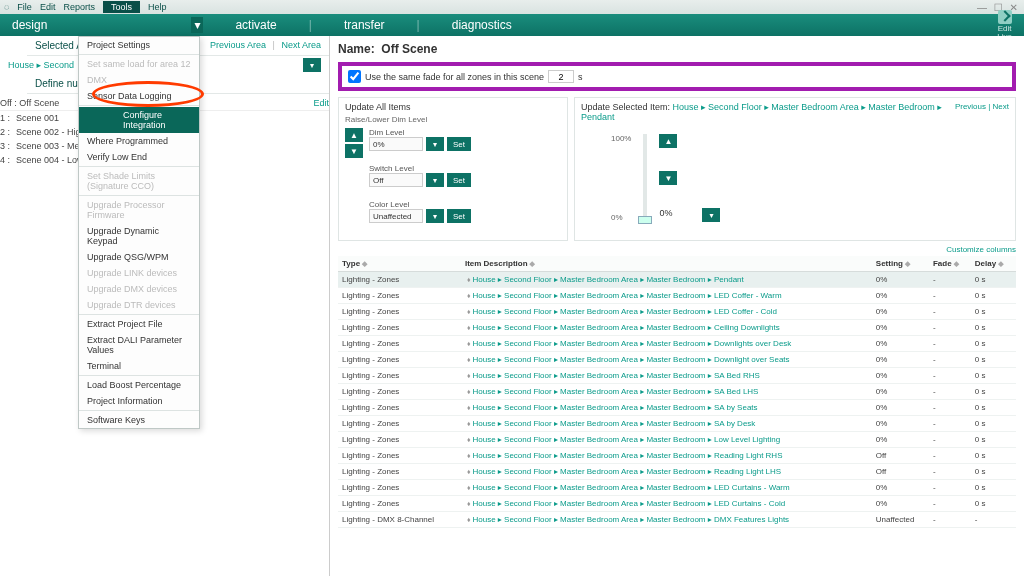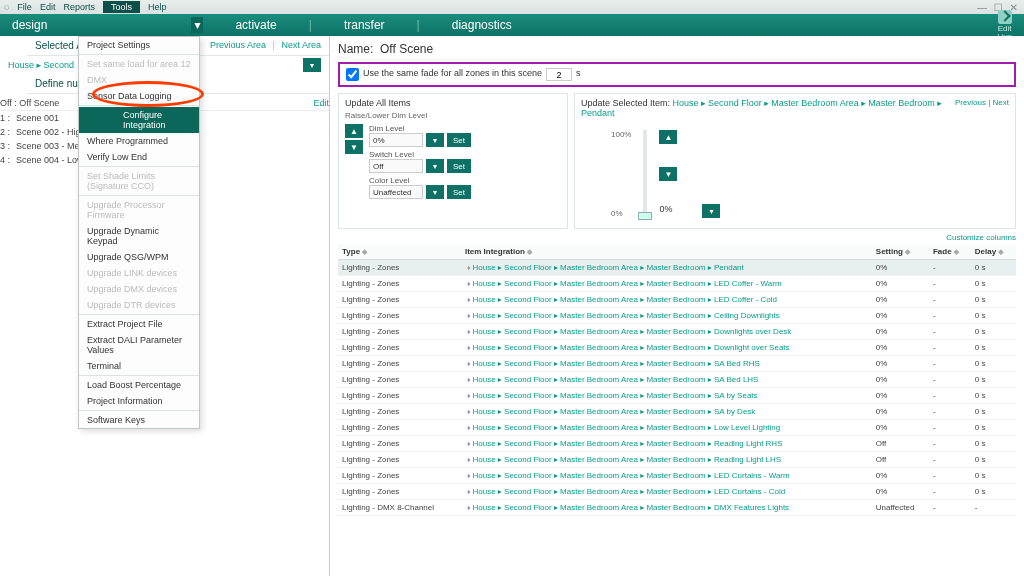--- a/index.html
+++ b/index.html
@@ -32,33 +32,33 @@
   .scenelist .row .edit { margin-left:auto; color:#0a9b8a; }
   
   .menu { position:absolute; top:0; left:78px; width:122px; background:#fdfdfd; border:1px solid #bfc8c6; box-shadow:2px 2px 6px rgba(0,0,0,.15); font-size:9px; color:#333; z-index:50; }
   .menu .mi { padding:3px 8px; }
   .menu .mi.faded { color:#bbb; }
   .menu hr { border:none; border-top:1px solid #dde3e2; margin:1px 0; }
   .menu .mi.hl { background:#0a6759; color:#fff;padding-left:44px; }
   
   .ring { position:absolute; width:112px; height:26px; border:3px solid #ff3b00; border-radius:50%; top:45px; left:92px; z-index:60; pointer-events:none; }
   
-  .main h2 { font-size:12px; font-weight:normal; color:#333; margin-bottom:6px; }
-  .samefade { border:2px solid #a21caf; padding:4px 6px; font-size:9px; display:flex; align-items:flex-start; gap:4px; margin-bottom:6px; }
+  .main h2 { font-size:12px; font-weight:bold; color:#333; margin-bottom:6px; }
+  .samefade { border:4px solid #a21caf; padding:4px 6px; font-size:9px; display:flex; align-items:center; gap:4px; margin-bottom:6px; }
   .samefade input[type=text] { width:26px; height:13px; font-size:9px; border:1px solid #ccc; text-align:center; }
   
   .updrow { display:flex; gap:6px; margin-bottom:4px; }
   .upd { border:1px solid #dfe5e4; flex:1; padding:4px 6px; font-size:9px; }
   .upd .title { color:#333; margin-bottom:3px; }
   .upd .breadcrumb { color:#0a9b8a; }
   .controls { display:flex; gap:6px; align-items:flex-start; }
   .bump { display:flex; flex-direction:column; gap:2px; }
   .btn { width:18px; height:14px; background:#0d7265; color:#fff; display:flex; align-items:center; justify-content:center; font-size:8px; }
   .btn.set { width:24px; font-size:8px; }
-  .lvlrow { display:flex; gap:4px; margin-bottom:3px; }
+  .lvlrow { display:flex; gap:4px; margin-bottom:13px; }
   .lvlrow .lbl { font-size:8px; color:#555; width:48px; }
   .lvlrow .sel { width:54px; height:14px; border:1px solid #ccc; font-size:8px; padding:0 3px; display:flex; align-items:center; background:#fafafa; }
   .slider { width:180px; height:100px; display:flex; gap:12px; align-items:center; }
   .slider .track { width:4px; height:88px; background:#e2e8e7; position:relative; }
   .slider .track .thumb { position:absolute; bottom:-2px; left:-5px; width:14px; height:8px; background:#cfe; border:1px solid #8ab; }
   .slider .side { display:flex; flex-direction:column; justify-content:space-between; height:88px; font-size:8px; color:#666; }
   .customize { text-align:right; font-size:8px; color:#0a9b8a; margin:4px 0 2px; }
   
   table { width:100%; border-collapse:collapse; font-size:8px; }
   thead th { text-align:left; font-weight:600; color:#333; border-bottom:1px solid #d6dcdb; padding:3px 4px; background:#fafcfb; }
@@ -261,21 +261,21 @@
         </div>
       </div>
     </div>
 
     <div class="customize">Customize columns</div>
 
     <table>
       <thead>
           <tr>
         <th><span>Type</span><span class="sort">◆</span></th>
-        <th><span>Item Integration</span><span class="sort">◆</span></th>
+        <th><span>Item Description</span><span class="sort">◆</span></th>
         <th><span>Setting</span><span class="sort">◆</span></th>
         <th><span>Fade</span><span class="sort">◆</span></th>
         <th><span>Delay</span><span class="sort">◆</span></th>
       </tr>
         </thead>
       <tbody id="zone-rows">
           <tr class="sel">
             <td>Lighting - Zones</td>
             <td class="link"><span class="chev">♦</span>House ▸ Second Floor ▸ Master Bedroom Area ▸ Master Bedroom ▸ Pendant</td>
             <td>0%</td>

